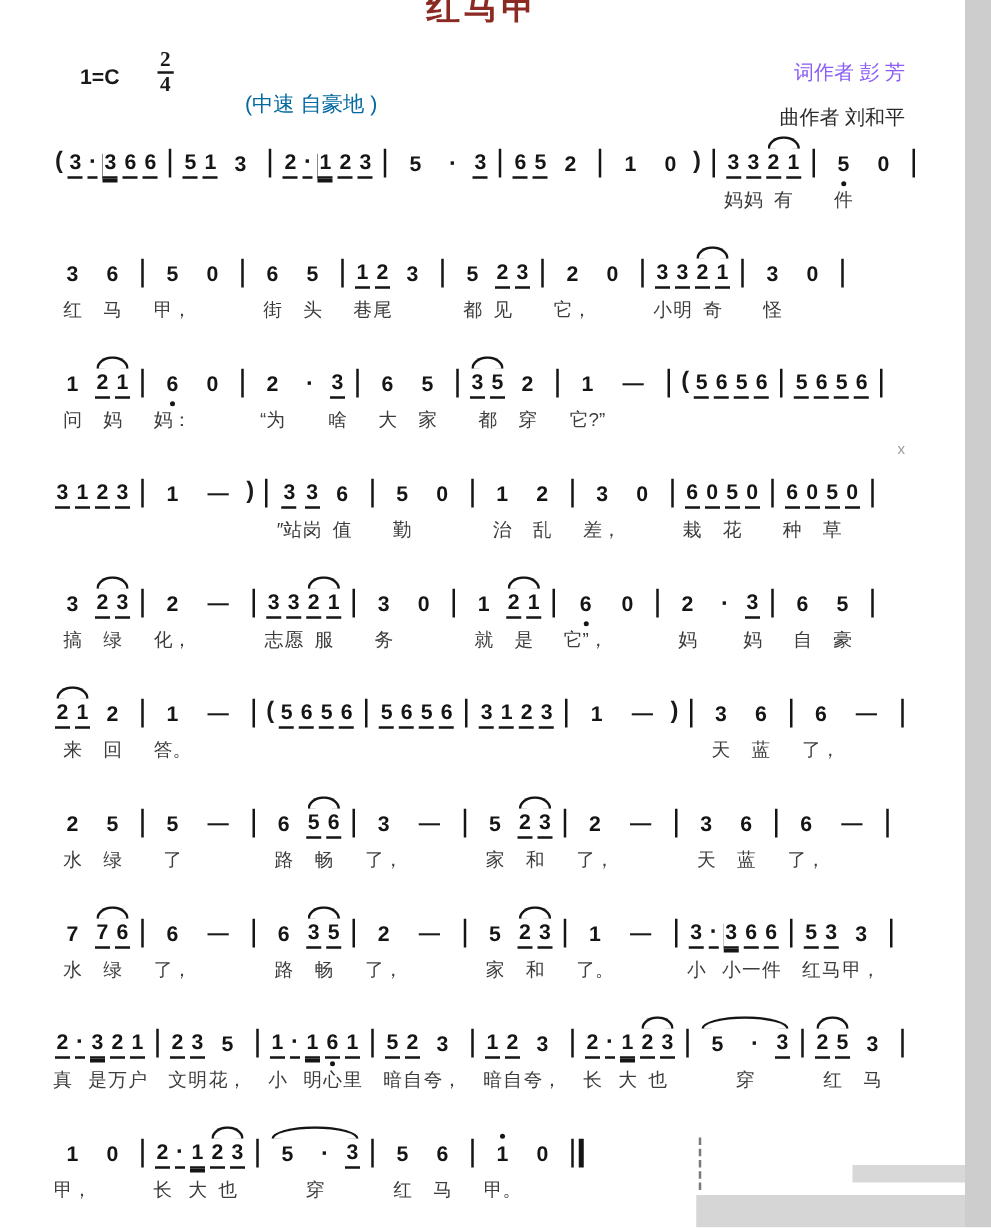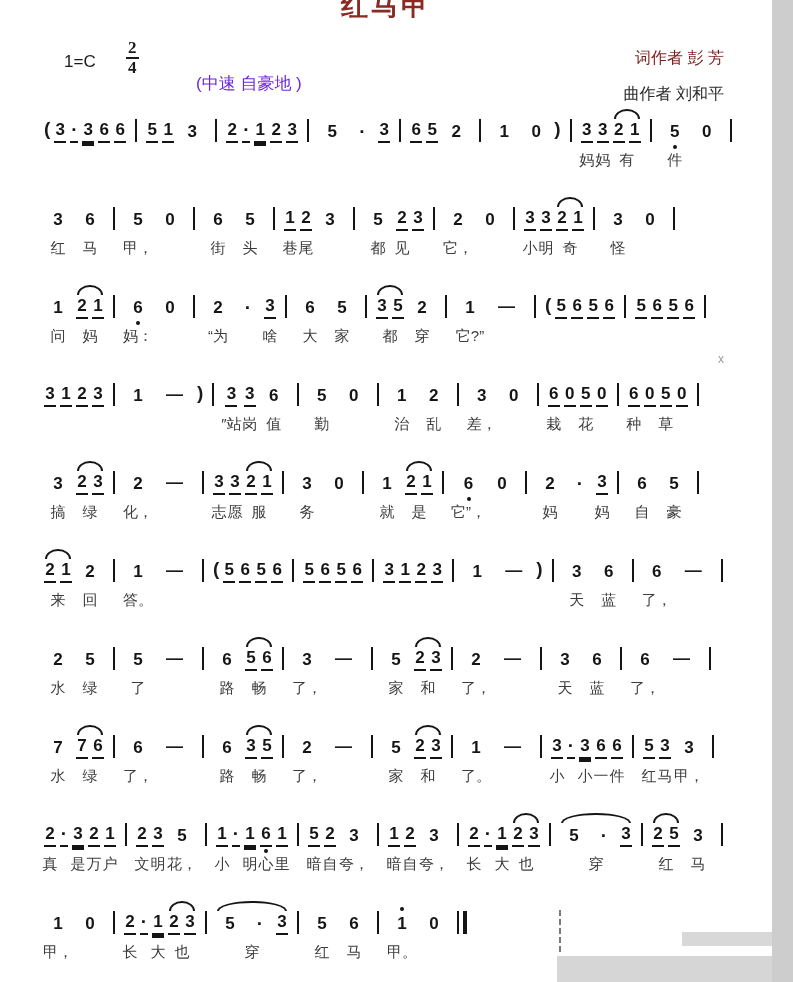--- a/index.html
+++ b/index.html
@@ -12,26 +12,26 @@
   .edge-right{position:absolute;right:0;top:0;width:21px;height:982px;background:#cdcdcd;}
   .edge-bottom{position:absolute;right:21px;bottom:0;width:215px;height:26px;background:#d6d6d6;}
   .edge-bottom2{position:absolute;right:21px;bottom:36px;width:90px;height:14px;background:#d8d8d8;}
 
   .title{
     position:absolute;top:-12px;left:0;width:772px;text-align:center;
     font-size:27px;font-weight:bold;letter-spacing:3px;color:#8b2a23;
     height:30px;overflow:hidden;
   }
   .header{position:absolute;top:30px;left:0;width:772px;height:86px;}
-  .key{position:absolute;left:64px;top:22px;font-size:17px;font-weight:normal;}
+  .key{position:absolute;left:64px;top:22px;font-size:17px;font-weight:bold;}
   .meter{position:absolute;left:126px;top:10px;text-align:center;font-family:"Liberation Serif",serif;font-weight:bold;font-size:17px;line-height:16px;}
   .meter .num{display:block;border-bottom:2px solid #1a1a1a;padding:0 2px 1px;}
   .meter .den{display:block;padding-top:1px;}
-  .tempo{position:absolute;left:196px;top:42px;font-size:17px;color:#6d28d9;text-align:right;}
-  .credit1{position:absolute;right:48px;top:18px;font-size:16px;color:#7f1d1d;}
+  .tempo{position:absolute;left:196px;top:42px;font-size:17px;color:#0369a1;text-align:right;}
+  .credit1{position:absolute;right:48px;top:18px;font-size:16px;color:#8b5cf6;}
   .credit2{position:absolute;right:48px;top:54px;font-size:16px;color:#2a2a2a;margin-left:44px;}
   .watermark{position:absolute;left:718px;top:352px;font-size:12px;color:#9a9a9a;}
 
   .score{position:absolute;top:118px;left:0;width:772px;}
   .line{display:flex;align-items:flex-start;padding-left:42px;height:88px;}
 
   .col{display:inline-flex;flex-direction:column;align-items:center;}
   .nrow{height:26px;display:flex;align-items:center;position:relative;}
   .lyr{height:22px;margin-top:7px;font-size:15px;color:#3c3c3c;white-space:nowrap;}
 

